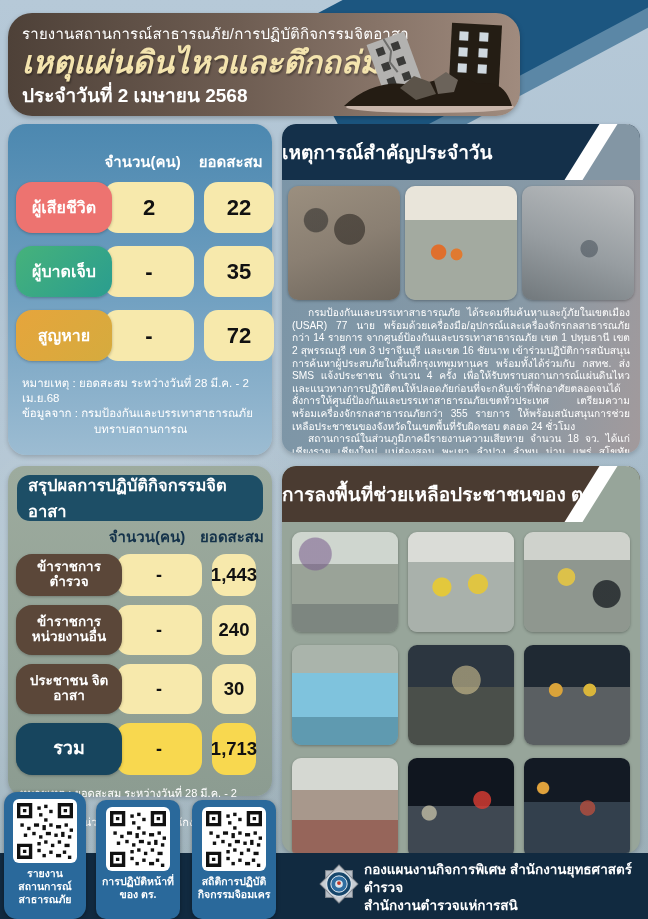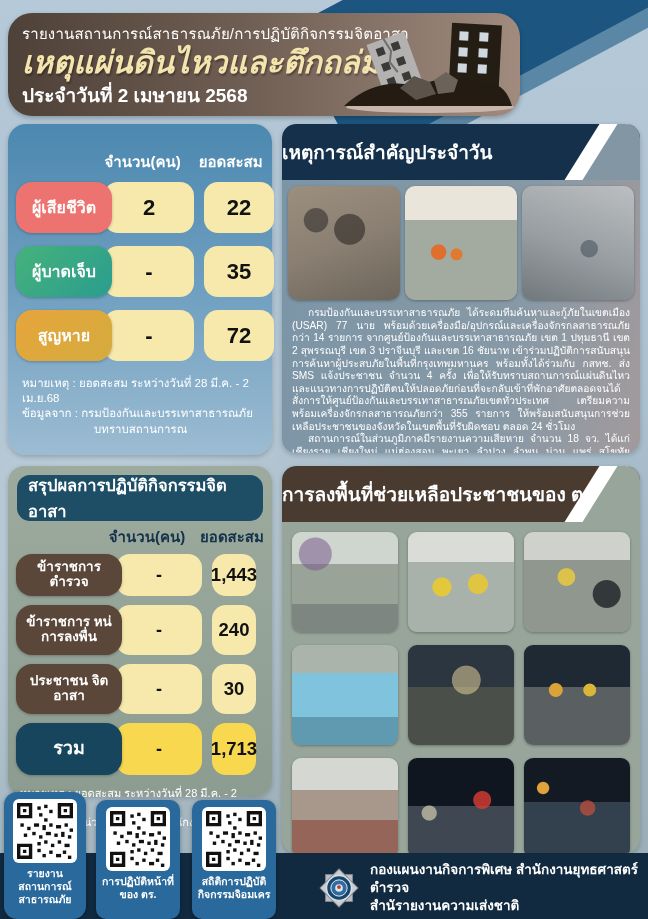--- a/index.html
+++ b/index.html
@@ -128,21 +128,21 @@
   .ph-a7 { background:linear-gradient(180deg,#d5d8d2 0 32%,#a8988c 32% 62%,#96655a 62%); }
   .ph-a8 { background:radial-gradient(circle at 70% 42%, rgba(220,60,50,.8) 0 9%, transparent 10%),
                      radial-gradient(circle at 20% 55%, rgba(250,240,200,.55) 0 7%, transparent 8%),
                      linear-gradient(180deg,#10161f 0 48%,#3f4852 48% 100%); }
   .ph-a9 { background:radial-gradient(circle at 18% 30%, #e0a23c 0 5%, transparent 6%),
                      radial-gradient(circle at 60% 50%, rgba(200,80,60,.7) 0 9%, transparent 10%),
                      linear-gradient(180deg,#131a24 0 44%,#33404d 44% 100%); }
 
   
   .footer { position:absolute; left:0; top:853px; width:648px; height:66px; background:#112a40; }
-  .footer-inner { position:absolute; left:316px; top:8px; display:flex; align-items:center; gap:8px; }
+  .footer-inner { position:absolute; left:316px; top:8px; display:flex; gap:2px; }
   .emblem { width:46px; height:46px; flex:0 0 auto; }
   .footer-text { color:#fff; font-size:13.5px; font-weight:bold; line-height:1.35; }
 
   
   .qr-tile { position:absolute; background:#2a699b; border-radius:10px; padding-top:7px;
              box-shadow:0 1px 4px rgba(0,0,0,.35); }
   .qr-t1 { left:4px;   top:792px; width:82px; height:127px;border-radius:13px; }
   .qr-t2 { left:96px;  top:800px; width:84px; height:119px; }
   .qr-t3 { left:192px; top:800px; width:84px; height:119px; }
   .qr-box { width:64px; height:64px; margin:0 auto; background:#fff; border-radius:6px; padding:4px; }
@@ -283,21 +283,21 @@
       <span class="c1">จำนวน(คน)</span>
       <span class="c2">ยอดสะสม</span>
     </div>
     <div class="rowwrap">
       <div class="vrow r-h42">
         <div class="pill pill-brown">ข้าราชการตำรวจ</div>
         <div class="cell daily">-</div>
         <div class="cell cum">1,443</div>
       </div>
       <div class="vrow r-h50">
-        <div class="pill pill-brown">ข้าราชการ หน่การลงพื่น</div>
+        <div class="pill pill-brown">ข้าราชการ หน่วยงานอื่น</div>
         <div class="cell daily">-</div>
         <div class="cell cum">240</div>
       </div>
       <div class="vrow r-h50">
         <div class="pill pill-brown">ประชาชน จิตอาสา</div>
         <div class="cell daily">-</div>
         <div class="cell cum">30</div>
       </div>
       <div class="vrow r-h52">
         <div class="pill pill-total">รวม</div>
@@ -335,21 +335,21 @@
           <rect x="10" y="10" width="28" height="28" fill="#b9bfc7" stroke="#82888f" stroke-width="1"></rect>
           <rect x="10" y="10" width="28" height="28" fill="#c9ced4" stroke="#82888f" stroke-width="1" transform="rotate(45 24 24)"></rect>
           <circle cx="24" cy="24" r="13" fill="#16466b" stroke="#d6dde4" stroke-width="1.5"></circle>
           <circle cx="24" cy="24" r="8.5" fill="#2f6da0" stroke="#e8eef3" stroke-width="1"></circle>
           <circle cx="24" cy="24" r="4" fill="#dbe6ee"></circle>
           <circle cx="24" cy="23" r="2" fill="#c0392b"></circle>
         </g>
       </svg>
       <div class="footer-text">
         <div>กองแผนงานกิจการพิเศษ สำนักงานยุทธศาสตร์ตำรวจ</div>
-        <div>สำนัรายงานความเส่งชาติ</div>
+        <div>สำนักงานตำรวจแห่การสนิ</div>
       </div>
     </div>
   </div>
 
   <div class="qr-tile qr-t1">
     <div class="qr-box">
       <svg viewBox="0 0 33 33">
           <use href="#qr-sym"></use>
         </svg>
     </div>

